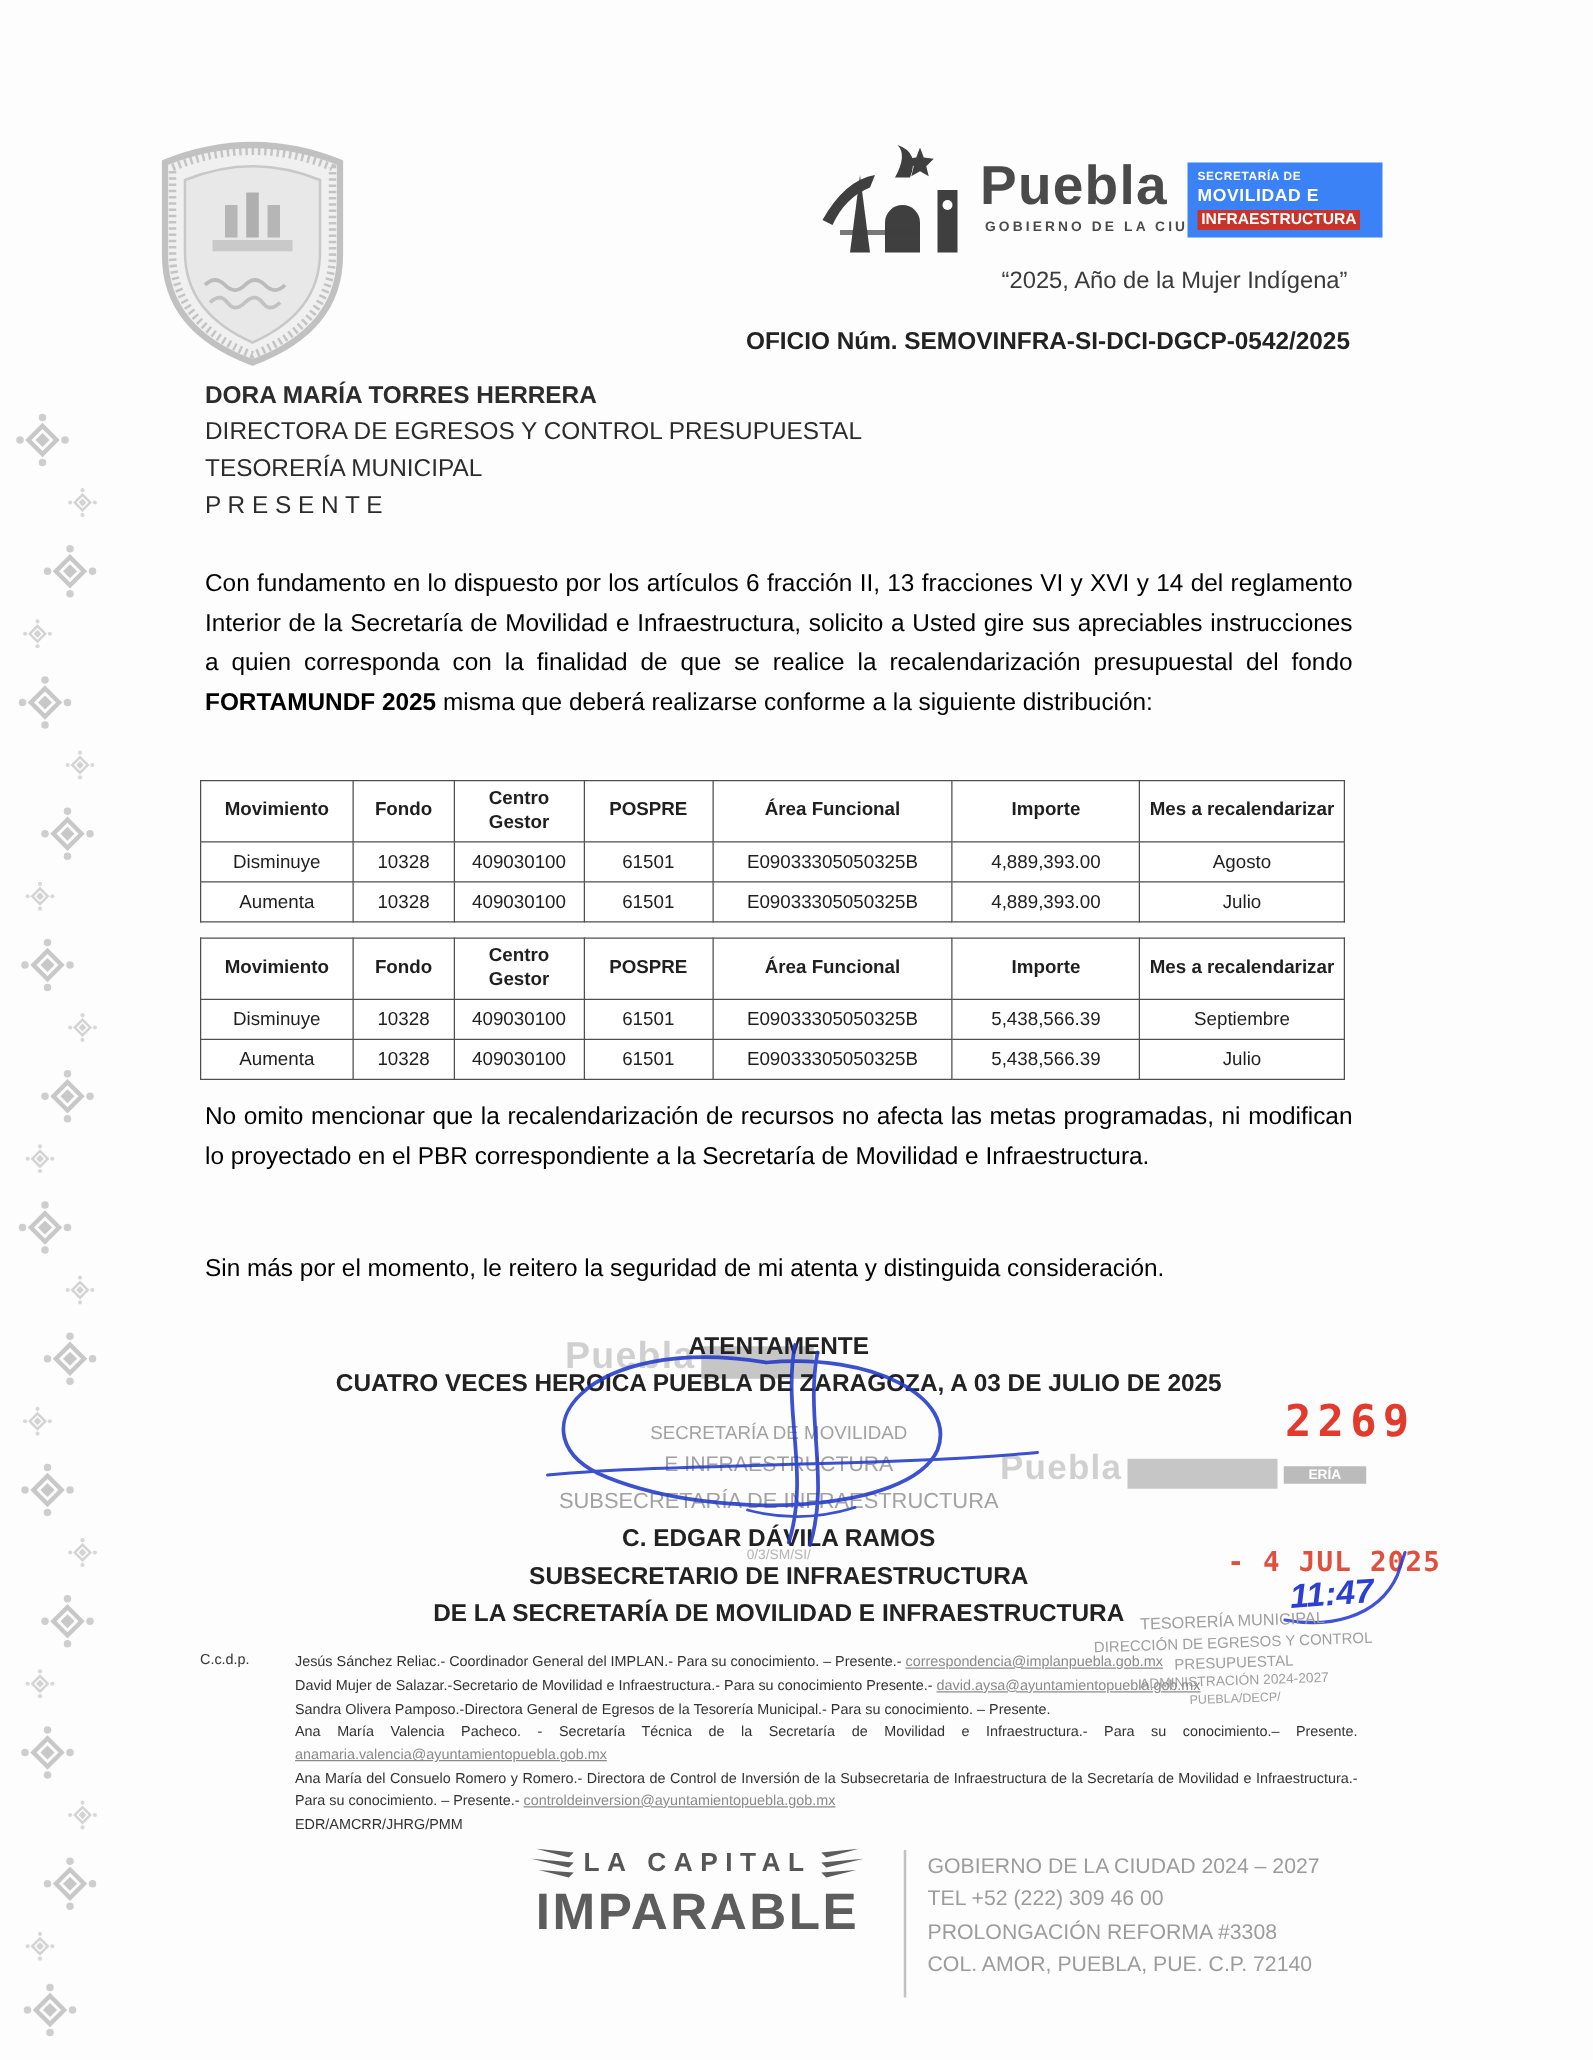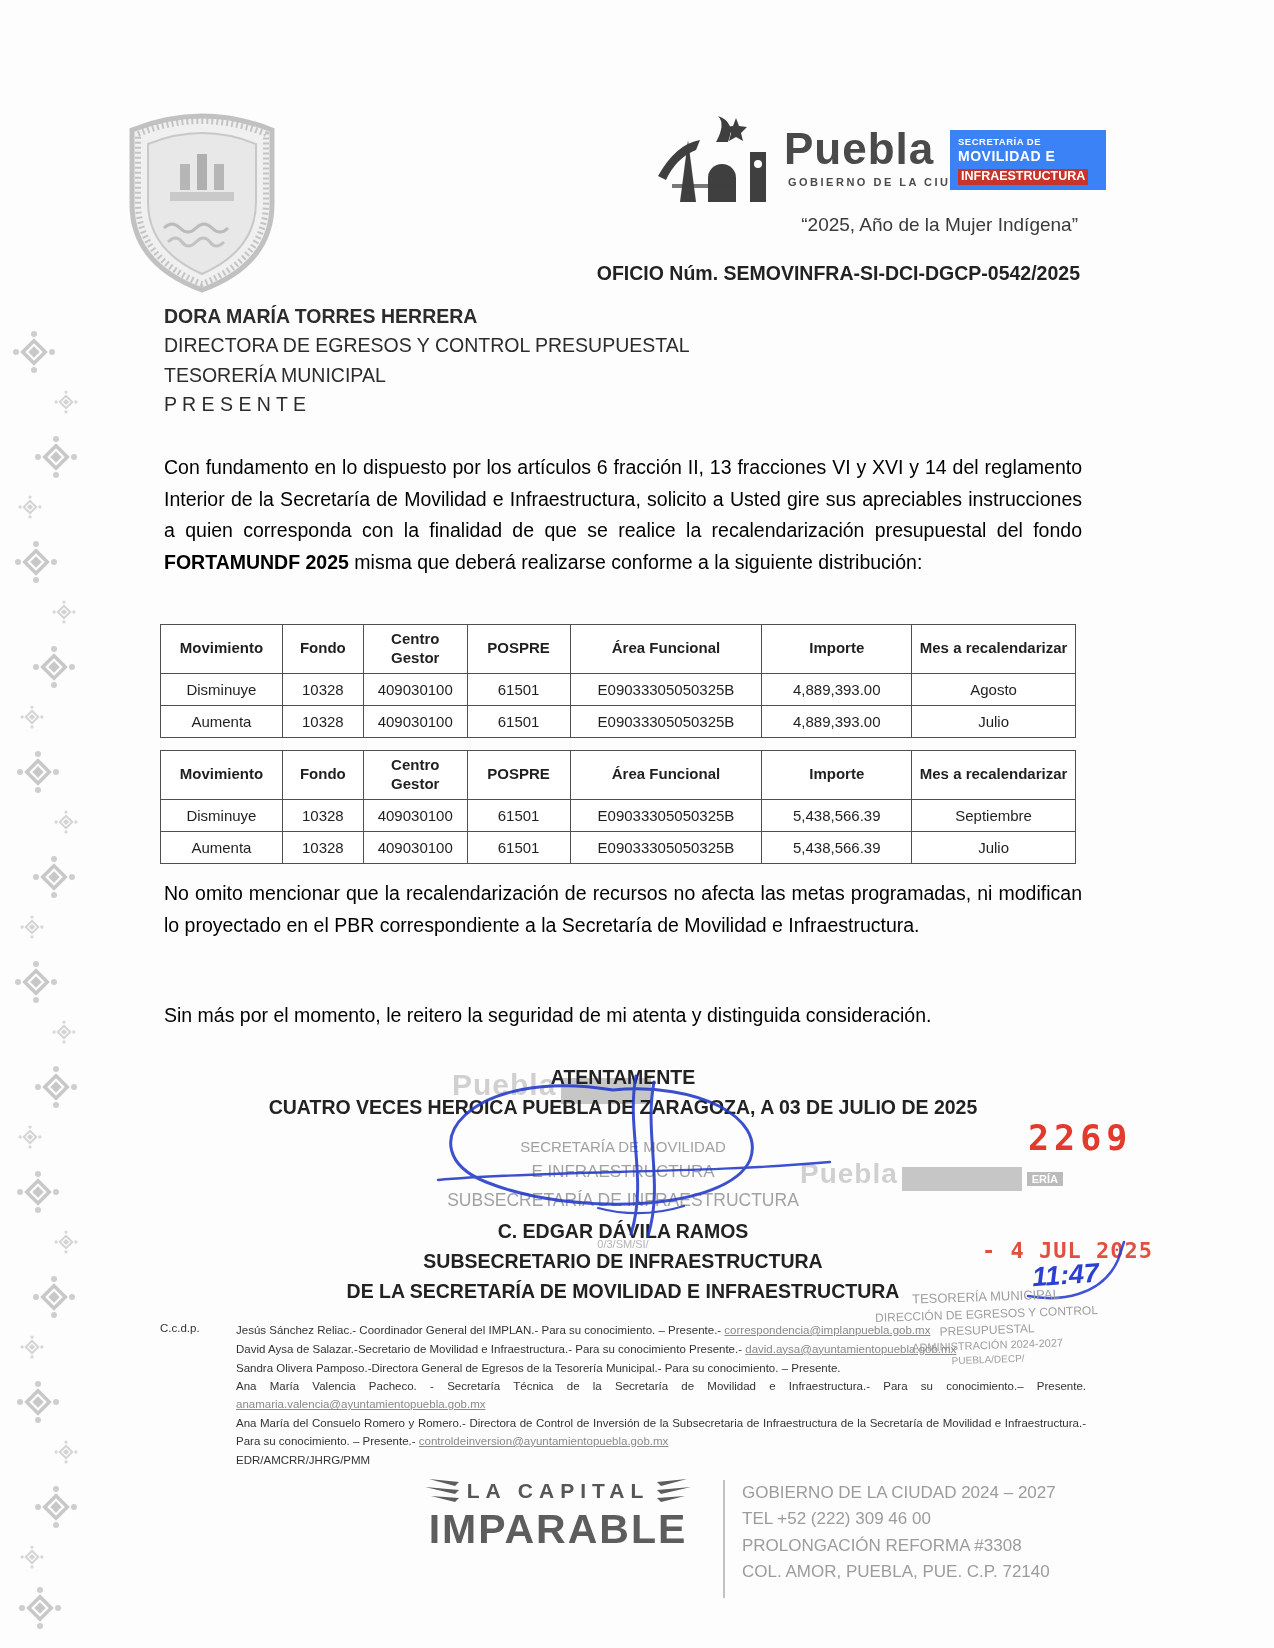--- a/index.html
+++ b/index.html
@@ -45,21 +45,21 @@
   .email{color:#8a8a8a;text-decoration:underline;}
 
   
   .capital{font-size:21px;font-weight:bold;letter-spacing:6px;color:#565656;}
   .imparable{font-size:41px;font-weight:900;letter-spacing:2px;color:#5d5d5d;margin-top:2px;}
   .foot-right{font-size:17px;color:#9c9c9c;line-height:1.55;}
   .vdiv{width:2px;background:#c2c2c2;}
 
   .faint-stamp{opacity:.38;filter:grayscale(1);}
   .faint-stamp .brand-name{font-size:30px;}
-  .red-chip{background:#c8342a;color:#fff;font-size:11px;font-weight:800;padding:1px 5px;display:inline-block;}
+  .red-chip{background:#c8342a;color:#fff;font-size:11px;font-weight:800;padding:1px 20px;display:inline-block;}
 </style>
 </head>
 <body>
 
 <div class="page">
 
   <svg class="abs" style="left:4px;top:0;width:95px;height:1648px;opacity:.55;" viewBox="0 0 95 1648">
     <defs>
       <g id="orn">
         <rect x="-8" y="-8" width="16" height="16" transform="rotate(45)" fill="none" stroke="#9e9e9e" stroke-width="3.5"></rect>
@@ -271,21 +271,21 @@
       <path d="M238 18 C 228 70, 250 122, 233 176"></path>
       <path d="M256 24 C 246 76, 266 126, 250 178"></path>
       <path d="M40 122 C 150 112, 300 116, 432 104" stroke-width="2.4"></path>
       <path d="M200 150 C 230 158, 260 156, 286 148" stroke-width="2.2"></path>
     </g>
   </svg>
 
   <div class="abs ccdp-label" style="left:160px;top:1322px;">C.c.d.p.</div>
   <div class="abs ccdp" style="left:236px;top:1322px;">
     <div class="entry"><span>Jesús Sánchez Reliac.- Coordinador General del IMPLAN.- Para su conocimiento. – Presente.- </span><span class="email">correspondencia@implanpuebla.gob.mx</span></div>
-    <div class="entry"><span>David Aysa de Salazar.-Secretario de Movilidad e Infraestructura.- Para su conocimiento Presente.- </span><span class="email">david.aysa@ayuntamientopuebla.gob.mx</span></div>
+    <div class="entry"><span>David Mujer de Salazar.-Secretario de Movilidad e Infraestructura.- Para su conocimiento Presente.- </span><span class="email">david.aysa@ayuntamientopuebla.gob.mx</span></div>
     <div class="entry"><span>Sandra Olivera Pamposo.-Directora General de Egresos de la Tesorería Municipal.- Para su conocimiento. – Presente.</span></div>
     <div class="entry"><span>Ana María Valencia Pacheco. - Secretaría Técnica de la Secretaría de Movilidad e Infraestructura.- Para su conocimiento.– Presente. </span><span class="email">anamaria.valencia@ayuntamientopuebla.gob.mx</span></div>
     <div class="entry"><span>Ana María del Consuelo Romero y Romero.- Directora de Control de Inversión de la Subsecretaria de Infraestructura de la Secretaría de Movilidad e Infraestructura.- Para su conocimiento. – Presente.- </span><span class="email">controldeinversion@ayuntamientopuebla.gob.mx</span></div>
     <div class="entry"><span>EDR/AMCRR/JHRG/PMM</span></div>
   </div>
 
   <div class="abs" style="left:408px;top:1478px;width:300px;text-align:center;">
     <div style="display:flex;align-items:center;justify-content:center;gap:8px;">
       <svg style="width:34px;height:26px;" viewBox="0 0 34 26">
         <g fill="#5d5d5d">

